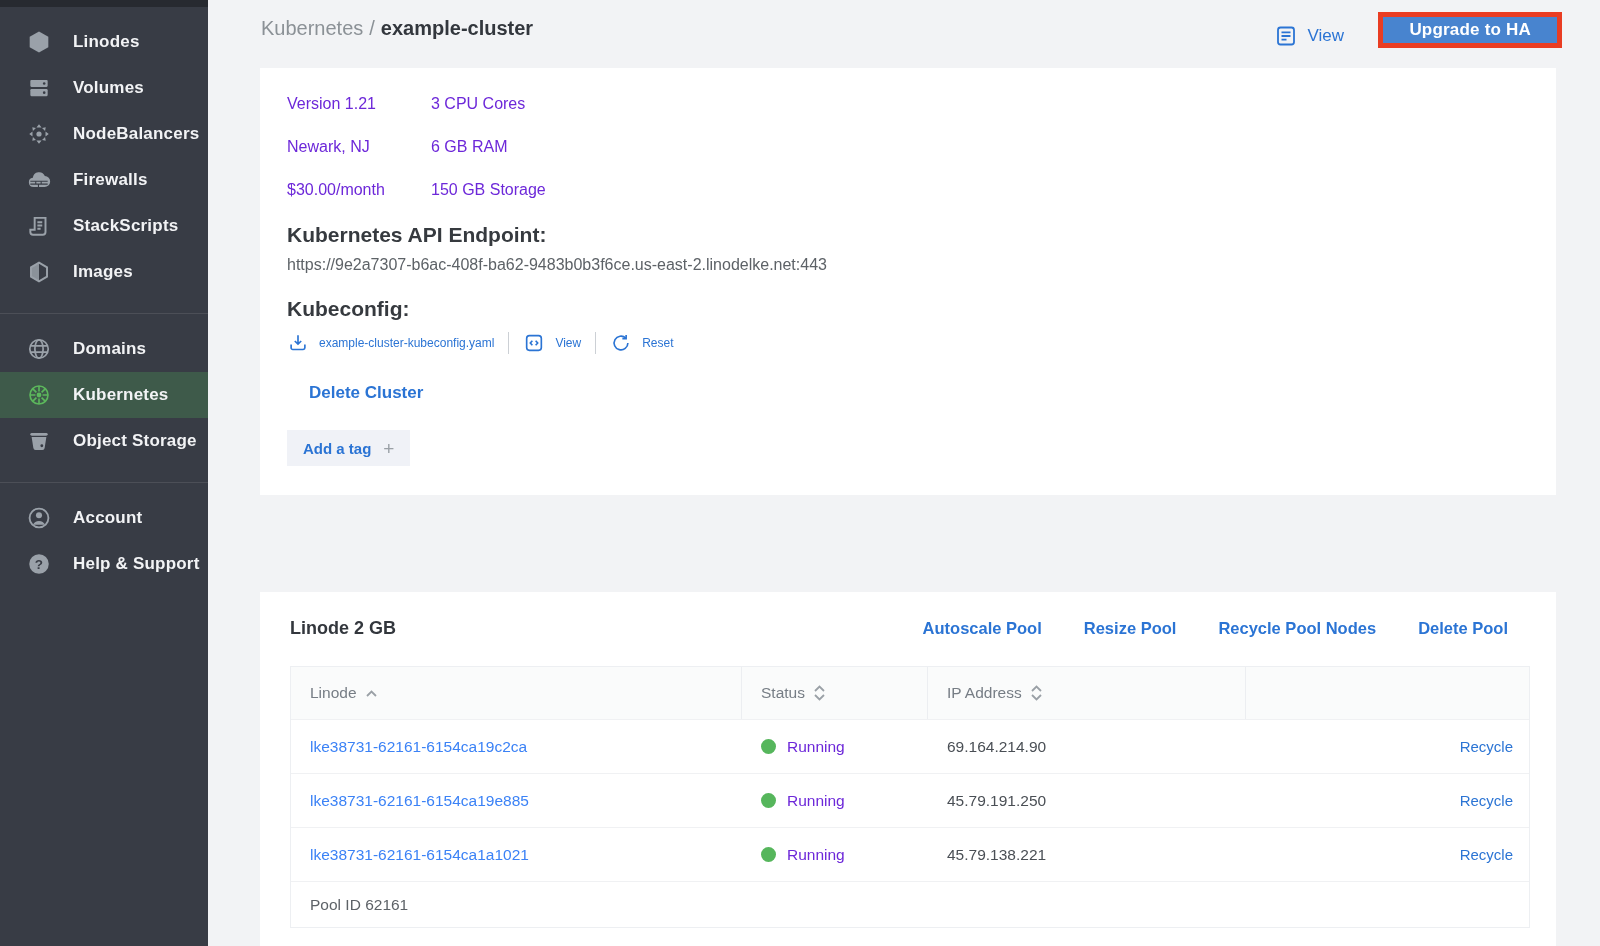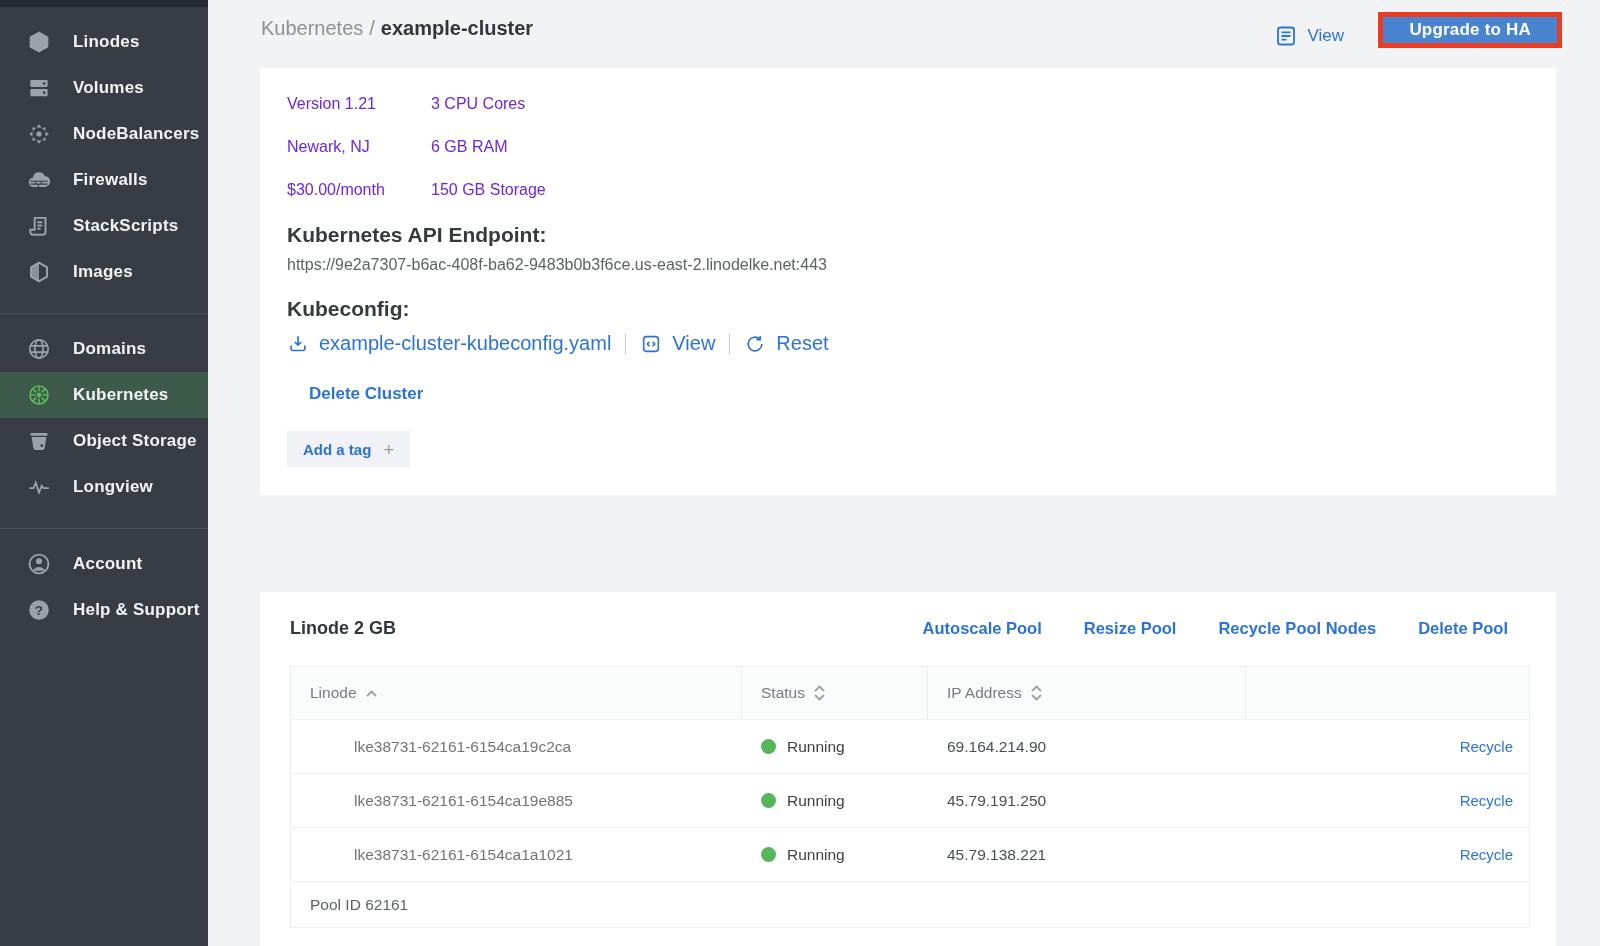--- a/index.html
+++ b/index.html
@@ -39,21 +39,21 @@
 
   .panel { position:absolute; left:15px; right:44px; background:#fff; }
   .panel-summary { top:68px; height:427px; padding:14px 27px; }
 
   .spec-row { display:flex; align-items:center; height:43px; font-size:16px; color:#6d28d9; }
   .spec-col1 { width:144px; }
   .bold-label { font-size:21px; font-weight:700; color:#363a3f; }
   .endpoint-label { margin-top:12px; }
   .endpoint-url { margin-top:9px; font-size:16px; color:#5d6267; }
   .kubeconfig-label { margin-top:23px; }
-  .kube-row { margin-top:11px; display:flex; align-items:center; font-size:20px; color:#2b74d4; }
+  .kube-row { margin-top:11px; display:flex; align-items:center; font-size:12px; color:#2b74d4; }
   .kube-row svg { width:22px; height:22px; }
   .kube-link { display:flex; align-items:center; gap:10px; cursor:pointer; color:#2b74d4; }
   .vdiv { width:1px; height:22px; background:#ccd0d5; margin:0 14px; }
   .delete-cluster { margin-top:29px; margin-left:22px; font-size:17px; font-weight:700; color:#2b74d4;
                     cursor:pointer; display:inline-block; }
   .add-tag-row { margin-top:27px; }
   .add-tag { display:inline-flex; align-items:center; gap:12px; background:#f0f2f7; border:none;
              padding:0 16px; height:36px; font-family:inherit; cursor:pointer; }
   .add-tag-label { color:#2b74d4; font-size:15px; font-weight:700; }
   .add-tag-plus { color:#9aa0a6; font-size:19px; font-weight:400; line-height:1; }
@@ -74,22 +74,22 @@
 
   .node-table { border:1px solid #edeff2; }
   .t-row { display:grid; grid-template-columns:451px 186px 318px 1fr; align-items:center; }
   .t-head { background:#fafbfb; height:52px; color:#767d85; font-size:15.5px; }
   .t-head .t-cell { display:flex; align-items:center; gap:8px; height:100%; padding-left:19px;
                     border-right:1px solid #eceef1; cursor:pointer; }
   .t-head .t-cell:last-child { border-right:none; cursor:default; }
   .sort-icon { color:#9aa0a6; }
   .t-body-row { height:54px; border-top:1px solid #f0f1f3; font-size:15.5px; }
   .t-cell { padding-left:19px; }
-  .node-link { color:#737373; cursor:pointer;margin-left:44px; }
-  .status-cell { display:flex; align-items:center; gap:11px; color:#404040; }
+  .node-link { color:#3b82f6; cursor:pointer; }
+  .status-cell { display:flex; align-items:center; gap:11px; color:#6d28d9; }
   .status-dot { width:15px; height:15px; border-radius:50%; background:#56b65c; flex:0 0 15px; }
   .ip-cell { color:#4a4f55; }
   .recycle-cell { text-align:right; padding-right:16px; }
   .recycle-link { color:#2b74d4; font-size:15px; cursor:pointer; }
   .t-footer { height:46px; border-top:1px solid #f0f1f3; display:flex; align-items:center;
               padding-left:19px; font-size:15.5px; color:#5d6267; }
 </style>
 </head>
 <body>
 
@@ -186,28 +186,20 @@
       <div class="nav-item">
         <span class="nav-icon">
           <svg viewBox="0 0 24 24" fill="currentColor">
               <rect x="4" y="4.5" width="16" height="2.6" rx="1.3"></rect>
               <path d="M5.2 8.2h13.6l-1.6 10.3a2 2 0 01-2 1.7H8.8a2 2 0 01-2-1.7z"></path>
               <circle cx="14.6" cy="16.4" r="1.3" fill="#383c45"></circle>
             </svg>
         </span>
         <span class="nav-label">Object Storage</span>
       </div>
-      <div class="nav-item">
-        <span class="nav-icon">
-          <svg viewBox="0 0 24 24" fill="none" stroke="currentColor" stroke-width="1.7">
-              <path d="M3 13h4l2-5 3 9 2.5-6 1.5 2h5"></path>
-            </svg>
-        </span>
-        <span class="nav-label">Longview</span>
-      </div>
     </div>
 
     <div class="nav-group">
       <div class="nav-item">
         <span class="nav-icon">
           <svg viewBox="0 0 24 24" fill="none" stroke="currentColor" stroke-width="1.7">
               <circle cx="12" cy="12" r="8.7"></circle>
               <circle cx="12" cy="9.5" r="2.8" fill="currentColor" stroke="none"></circle>
               <path d="M6.3 18.3a6.4 6.4 0 0111.4 0" fill="currentColor" stroke="none"></path>
             </svg>

